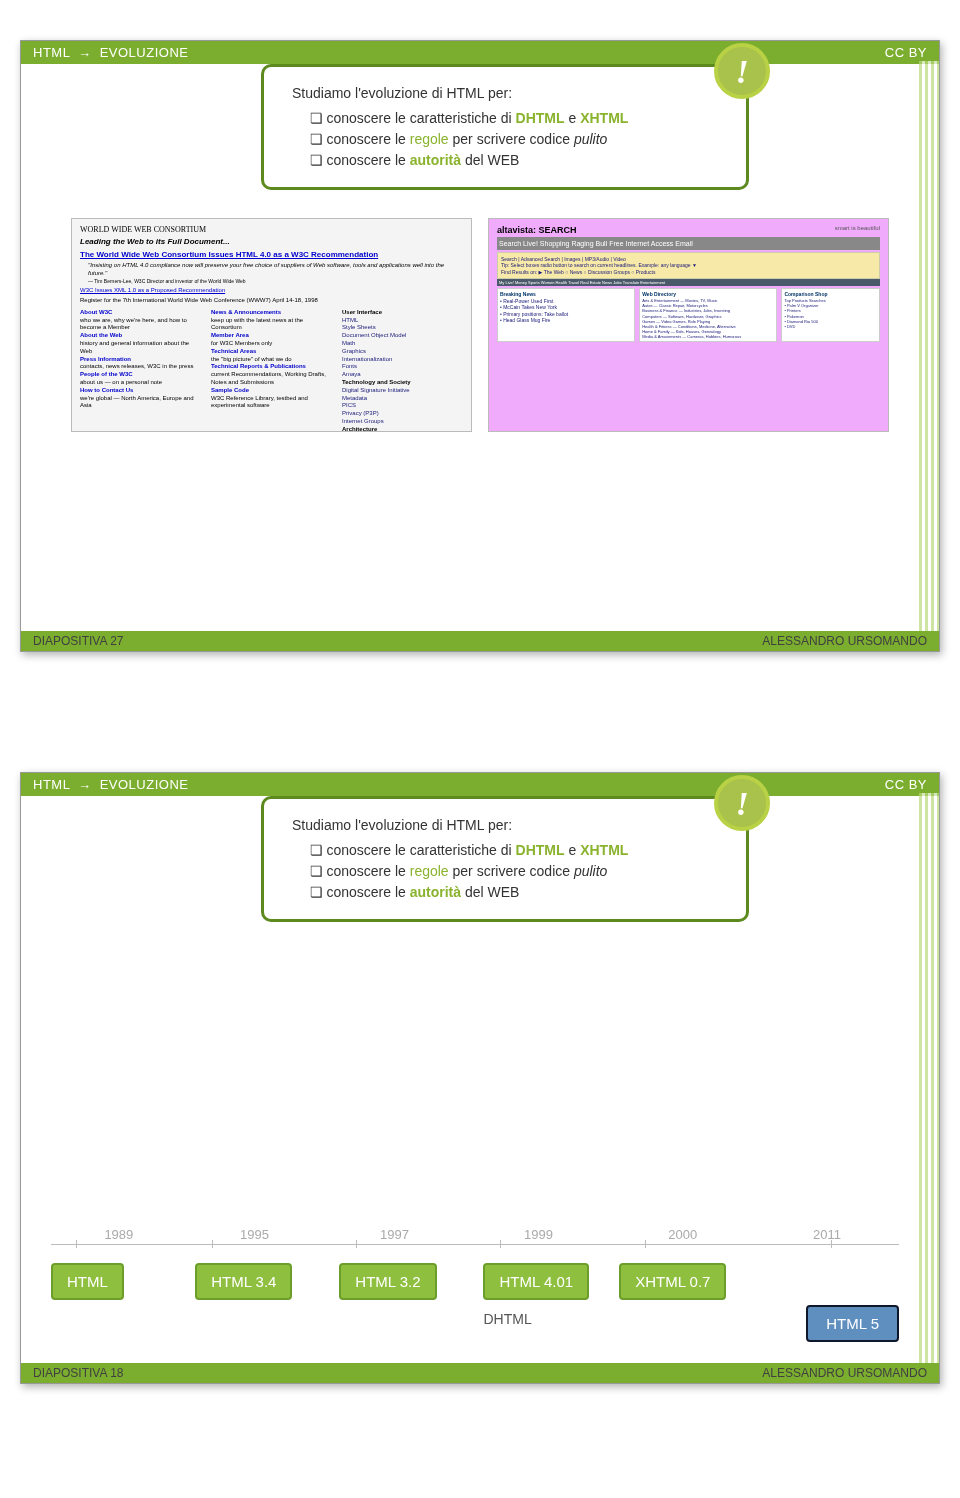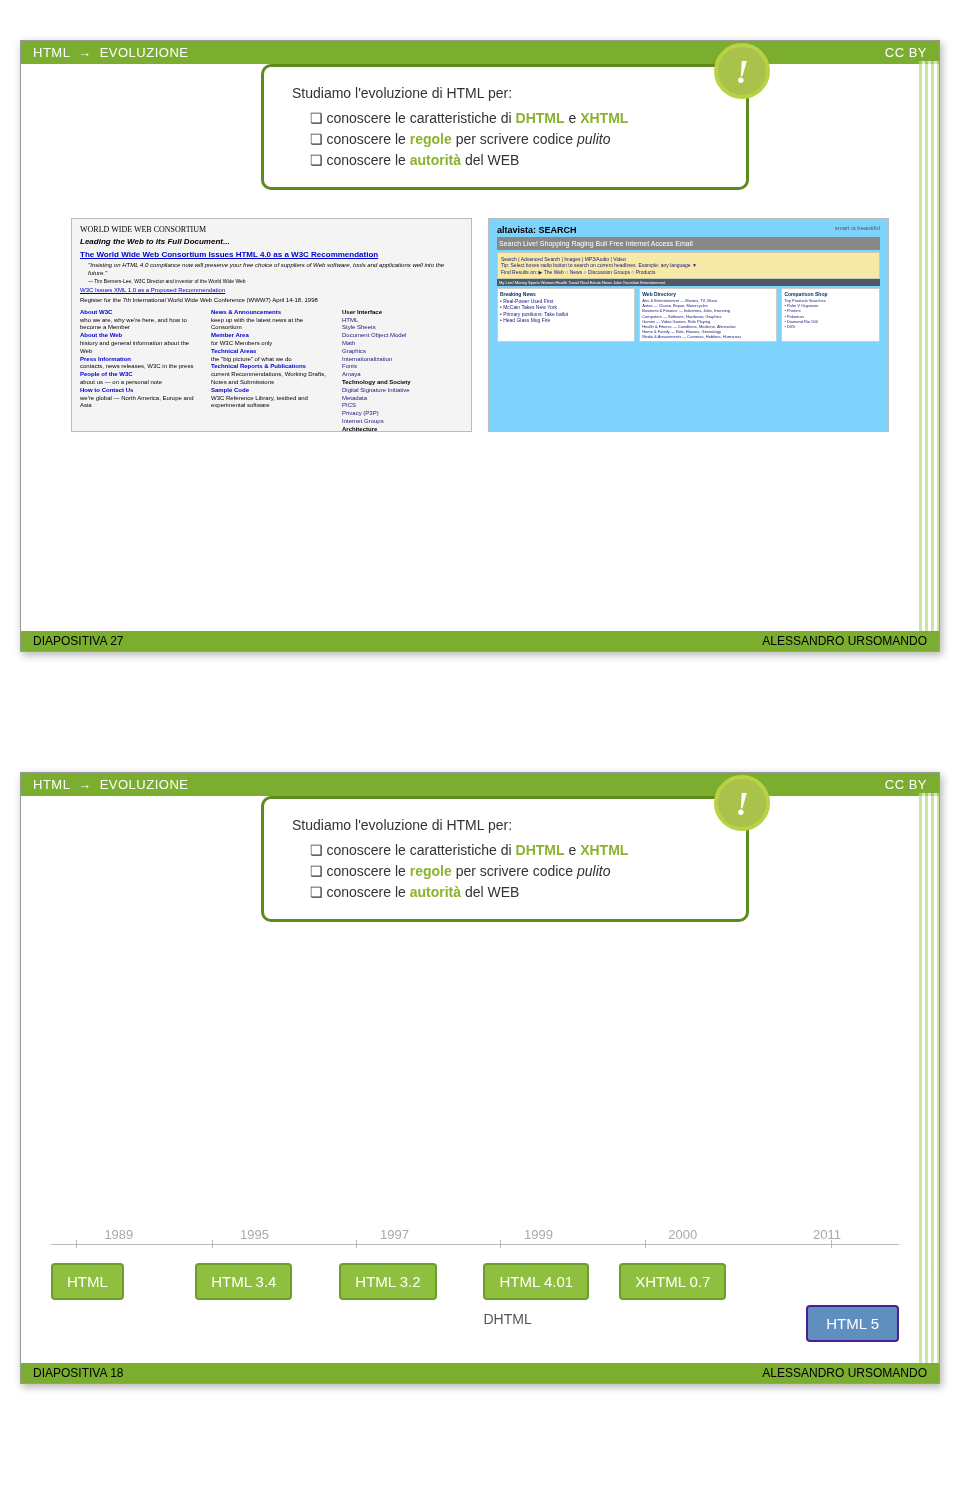--- a/index.html
+++ b/index.html
@@ -1,53 +1,53 @@
 <!DOCTYPE html>
 <html><head>
 <meta charset="utf-8">
 <style>
 body{margin:0;padding:40px 20px;background:#fff;font-family:"Segoe UI",Arial,sans-serif;color:#333;width:960px;box-sizing:border-box}
 .slide{border:1px solid #999;box-shadow:2px 3px 8px rgba(0,0,0,0.3);margin-bottom:120px;background:#fff;position:relative;height:610px;overflow:hidden}
 .slide-header{background:#7BAE2E;color:#fff;font-size:13px;padding:4px 12px;display:flex;justify-content:space-between;align-items:center;letter-spacing:0.5px}
 .slide-header .arrow{margin:0 4px}
-.slide-footer{position:absolute;bottom:0;left:0;right:0;background:#7BAE2E;color:#000000;font-size:12px;padding:3px 12px;display:flex;justify-content:space-between}
+.slide-footer{position:absolute;bottom:0;left:0;right:0;background:#7BAE2E;color:#404040;font-size:12px;padding:3px 12px;display:flex;justify-content:space-between}
 .stripes{position:absolute;right:0;top:20px;bottom:20px;width:20px;background:repeating-linear-gradient(90deg,#B8D87A 0 3px,#fff 3px 6px);opacity:0.7}
 .title{font-size:44px;font-weight:400;color:#444;margin:18px 0 30px 110px;letter-spacing:1px;font-variant:small-caps}
 .callout{position:relative;background:#fff;border:3px solid #5C8A1F;border-radius:10px;padding:16px 24px 16px 28px;width:430px;margin-left:240px;font-size:14px;color:#333;line-height:1.5}
 .callout .hdr{font-weight:500;margin-bottom:4px}
 .callout ul{margin:0;padding-left:18px;list-style:none}
 .callout li:before{content:"❏ ";color:#333}
 .callout .hl1{color:#8AB32E;font-weight:600}
-.callout .hl2{color:#8AB32E;font-weight:700}
+.callout .hl2{color:#8AB32E;font-weight:400}
 .callout .hl3{color:#8AB32E;font-weight:600}
 .callout .hl4{font-style:italic}
 .bang{position:absolute;right:-24px;top:-24px;width:48px;height:48px;background:#A9C24B;border-radius:50%;display:flex;align-items:center;justify-content:center;color:#fff;font-size:34px;font-weight:bold;border:4px solid #B8D145;font-style:italic;font-family:Georgia,serif}
 .screenshots{display:flex;gap:16px;margin:28px 50px 0 50px}
 .shot{flex:1;border:1px solid #bbb;height:200px;background:#f4f4f4;font-size:6px;padding:6px 8px;overflow:hidden;line-height:1.3;color:#1a1a7a}
 .shot .sh-title{font-weight:bold;font-style:italic;color:#000;font-size:8px;margin:2px 0}
 .shot .sh-link{color:#0000cc;text-decoration:underline}
 .shot .cols{display:flex;gap:10px;margin-top:4px}
 .shot .col{flex:1}
-.shot2{background:#7dd3fc}
+.shot2{background:#f0abfc}
 .shot2 .banner{background:#888;color:#fff;font-size:7px;padding:2px;margin-bottom:2px}
 .shot2 .row{display:flex;gap:4px;font-size:5px}
 .shot2 .cell{flex:1;background:#fff;border:1px solid #ccc;padding:2px;min-height:40px}
 .timeline-area{position:absolute;bottom:40px;left:30px;right:40px}
 .tl-years{display:flex;color:#aaa;font-size:13px;margin-bottom:2px}
 .tl-years span{text-align:center}
 .tl-yr-0{flex:0 0 16%}.tl-yr-1{flex:0 0 16%}.tl-yr-2{flex:0 0 17%}.tl-yr-3{flex:0 0 17%}.tl-yr-4{flex:0 0 17%}.tl-yr-5{flex:1}
 .tl-line{height:1px;background:#bbb;position:relative;margin-bottom:18px}
 .tl-line:before,.tl-line:after{content:"";position:absolute}
 .tl-tick{position:absolute;top:-4px;width:1px;height:8px;background:#bbb}
 .boxes{position:relative;height:80px}
 .ver-box{position:absolute;background:#8FBF3F;color:#fff;border:2px solid #6B9E2B;border-radius:4px;padding:8px 14px;font-size:15px;font-weight:500;top:0}
 .vb0{left:0}.vb1{left:17%}.vb2{left:34%}.vb3{left:51%}.vb4{left:67%}
 .dhtml-blob{position:absolute;left:48%;right:0;top:-6px;height:90px;background:#F5E29F;border:2px solid #D6C267;border-radius:8px;z-index:-1}
 .dhtml-label{position:absolute;left:51%;top:48px;font-size:14px;color:#555}
-.html5-box{position:absolute;right:0;top:42px;background:#5F8FBF;color:#fff;border:2px solid #4c1d95;border-radius:4px;padding:8px 18px;font-size:15px;font-weight:500}
+.html5-box{position:absolute;right:0;top:42px;background:#5F8FBF;color:#fff;border:2px solid #0f172a;border-radius:4px;padding:8px 18px;font-size:15px;font-weight:500}
 </style>
 </head>
 <body>
 
 <div class="slide">
   <div class="slide-header">
     <span>
       <span>HTML</span>
       <span class="arrow">→</span>
       <span>EVOLUZIONE</span>

